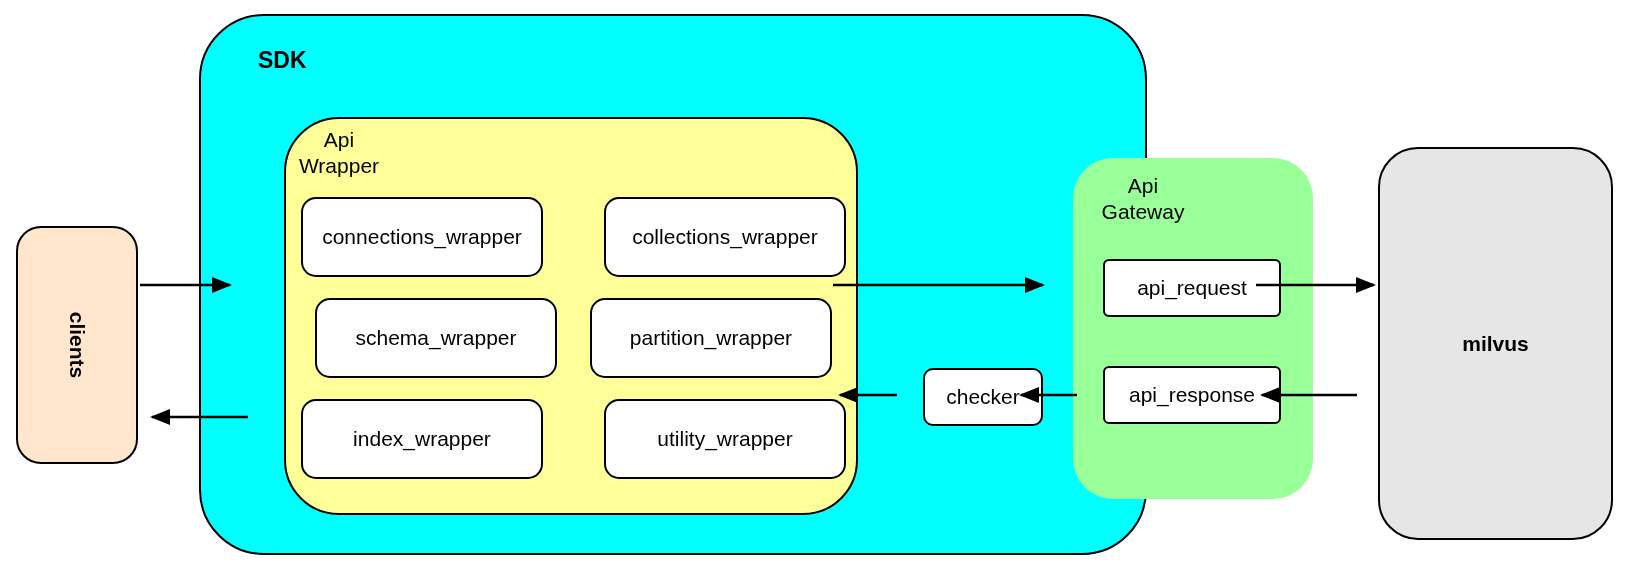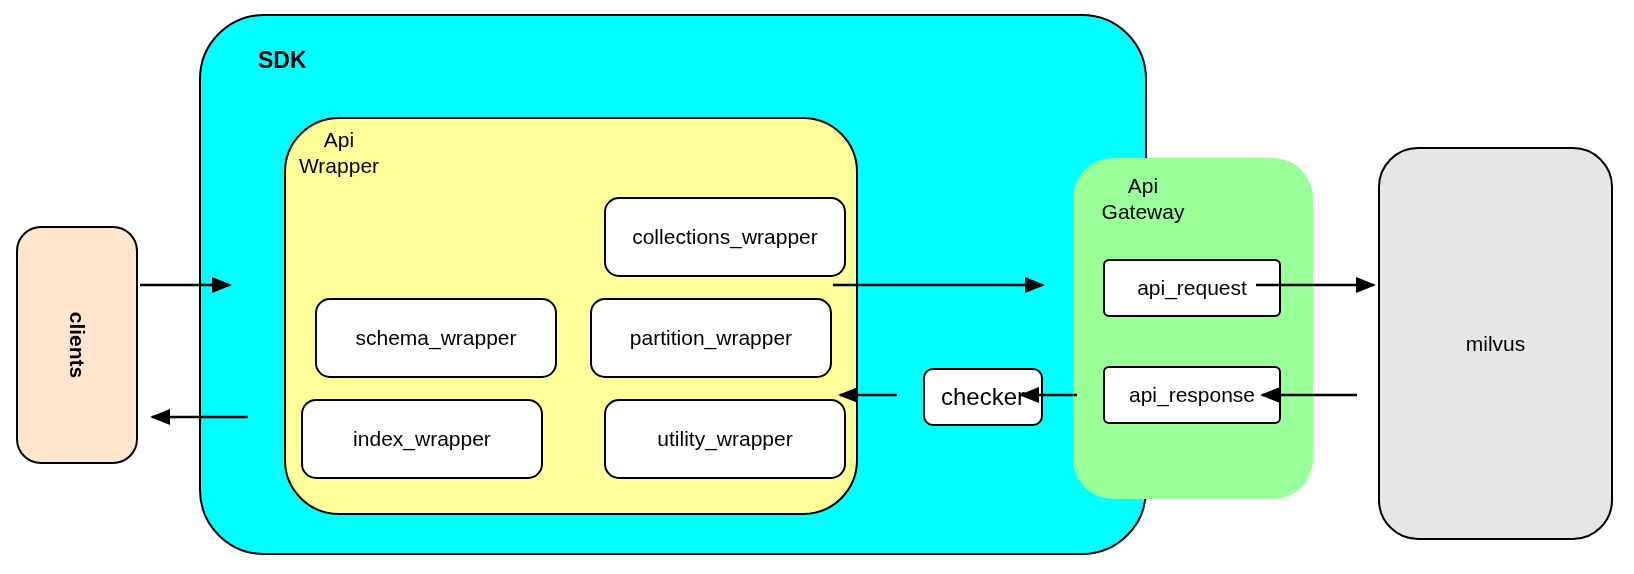--- a/index.html
+++ b/index.html
@@ -65,47 +65,50 @@
     box-sizing:border-box; display:flex; align-items:center; justify-content:center;
     font-size:21px;
   }
   .gw-request  { top:101px; }
   .gw-response { top:208px; }
   
   .checker {
     position:absolute; left:722px; top:352px; width:120px; height:58px;
     background:#fff; border:2.5px solid #000; border-radius:10px;
     box-sizing:border-box; display:flex; align-items:center; justify-content:center;
-    font-size:24px;
+    font-size:21px;
   }
   
   .milvus {
     left:1378px; top:147px; width:235px; height:393px;
     background:#E6E6E6; border-radius:40px;
     display:flex; align-items:center; justify-content:center;
-    font-weight:normal; font-size:21px;
+    font-weight:bold; font-size:21px;
   }
   
   .connectors {
     position:absolute; left:0; top:0; width:1634px; height:574px;
     pointer-events:none;
   }
   .connectors line { stroke:#000; stroke-width:2.5; }
 </style>
 </head>
 <body>
 
 <div class="canvas">
 
   <div class="node sdk">
     <div class="sdk-label">SDK</div>
 
     <div class="api-wrapper">
       <div class="block-title">Api
 Wrapper</div>
+      <div class="wrapper-item wi-0">
+        <span>connections_wrapper</span>
+      </div>
       <div class="wrapper-item wi-1">
         <span>collections_wrapper</span>
       </div>
       <div class="wrapper-item wi-2">
         <span>schema_wrapper</span>
       </div>
       <div class="wrapper-item wi-3">
         <span>partition_wrapper</span>
       </div>
       <div class="wrapper-item wi-4">

